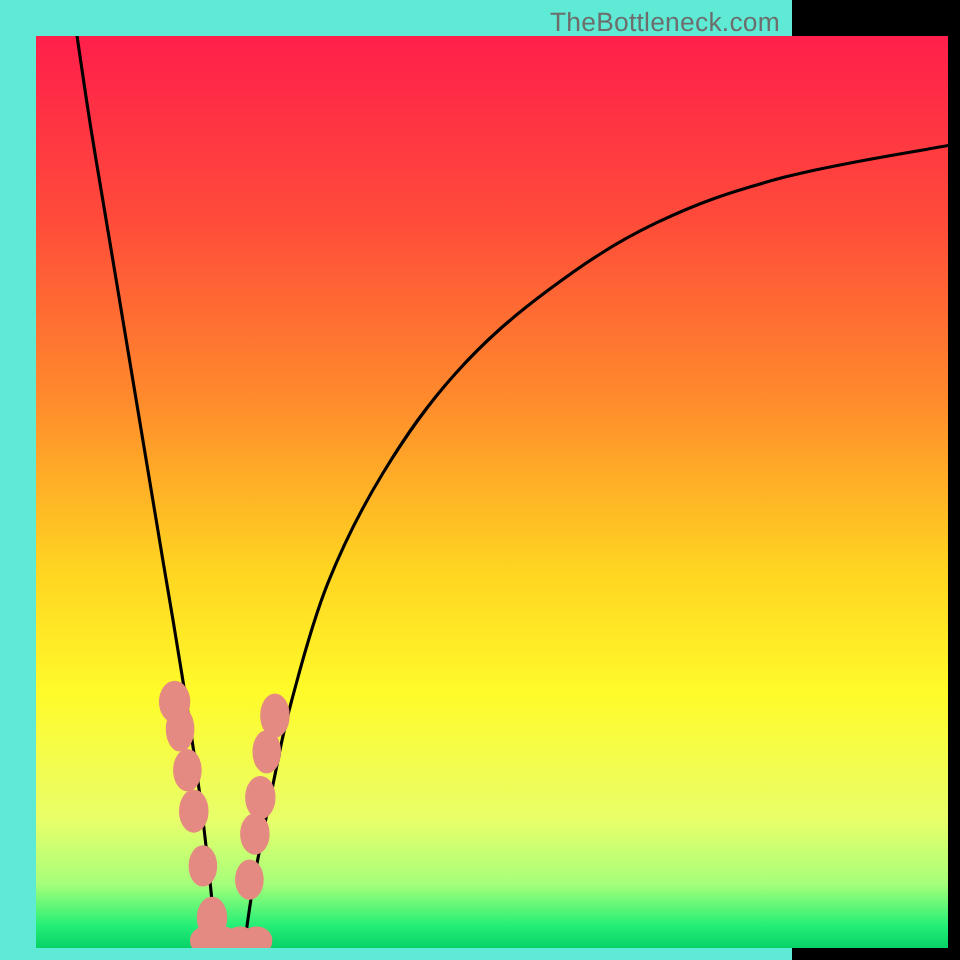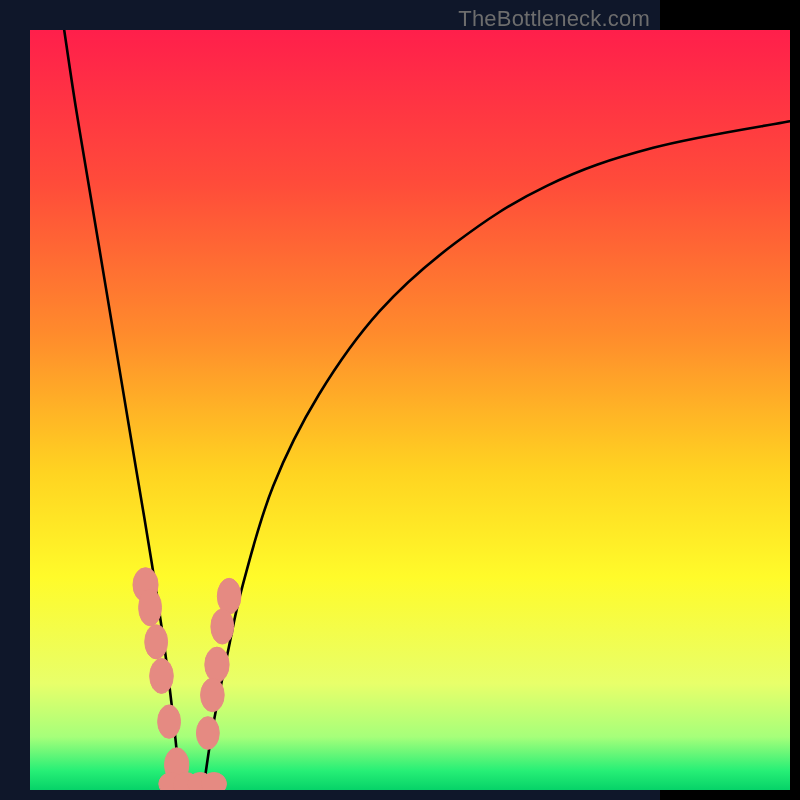--- a/index.html
+++ b/index.html
@@ -8,21 +8,21 @@
     width: 800px;
     height: 800px;
     overflow: hidden;
     background: #000;
     font-family: Arial, Helvetica, sans-serif;
   }
   .frame {
     position: absolute;
     left: 0; top: 0;
     width: 660px; height: 800px;
-    background: #0f172a;
+    background: #5eead4;
   }
   .plot {
     position: absolute;
     left: 30px;
     top: 30px;
     width: 760px;
     height: 760px;
     overflow: hidden;
   }
   .gradient {

